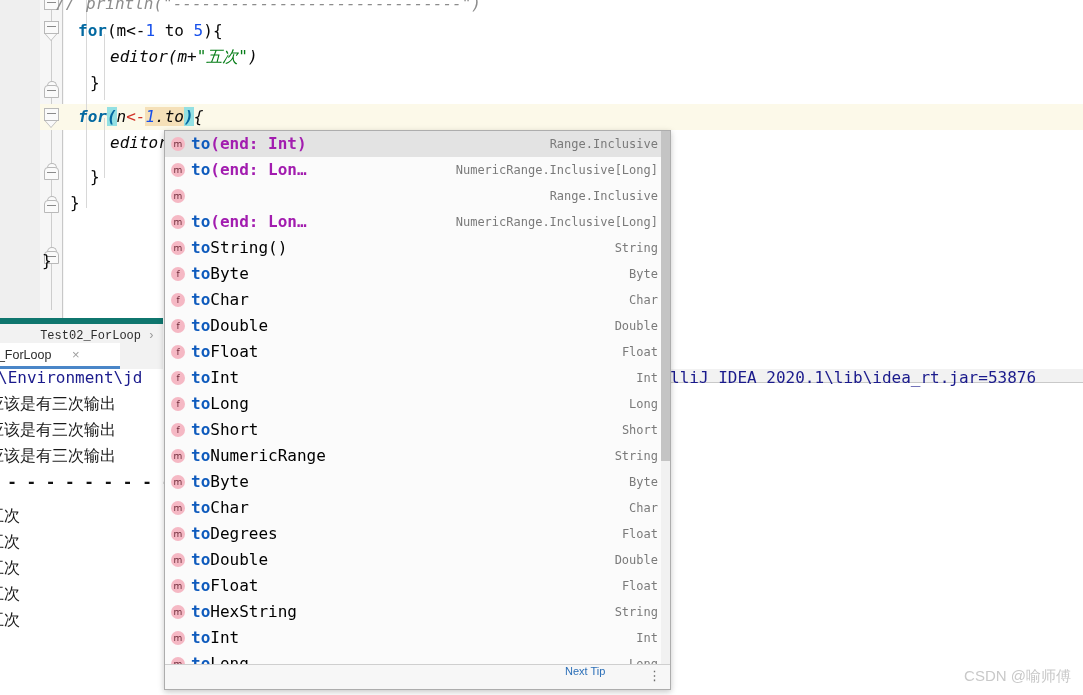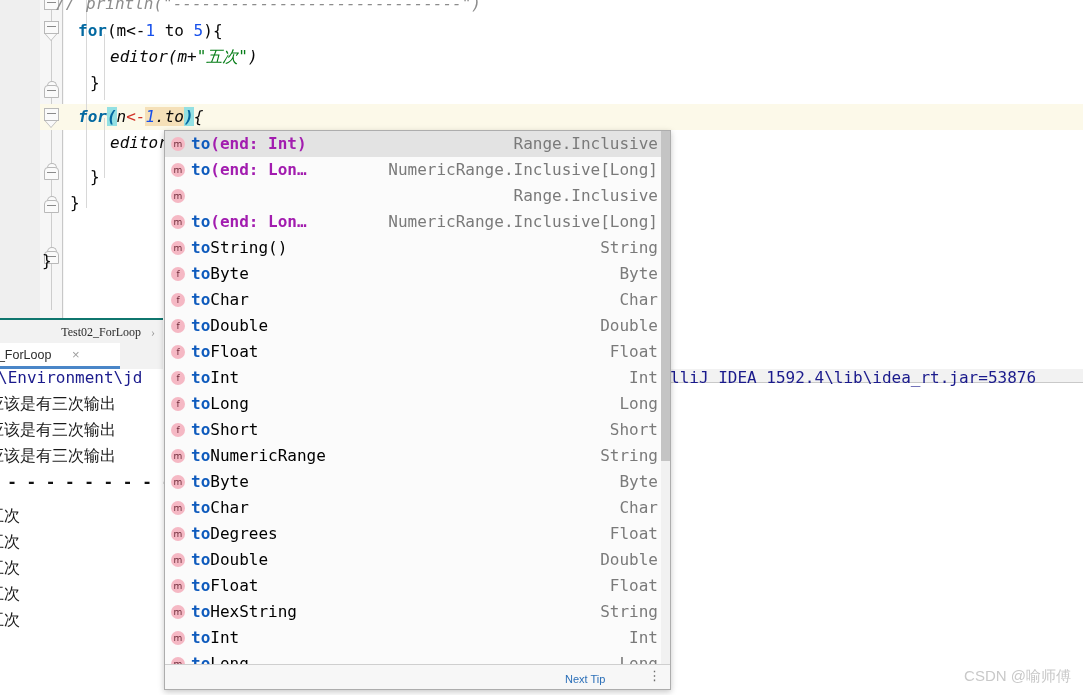--- a/index.html
+++ b/index.html
@@ -36,22 +36,22 @@
   .plain{color:#080808;}
   .str{color:#067d17;}
   .cmt{color:#8c8c8c;font-style:italic;}
   .ital{font-style:italic;color:#080808;}
   .arrowop{color:#d2342a;}
   .brhl{background:#93e0e3;}
   .tanhl{background:#f5e0b8;}
   .indent-guide{position:absolute;width:1px;background:#d8d8d8;}
 
   
-  #breadcrumb{position:absolute;left:0;top:318px;width:163px;height:25px;background:#f2f2f2;border-top:2px solid #0f766e;
-      font-family:Liberation Serif, serif;font-size:12px;color:#2b2b2b;}
+  #breadcrumb{position:absolute;left:0;top:318px;width:163px;height:25px;background:#f2f2f2;border-top:6px solid #0f766e;
+      font-family:Liberation Mono, monospace;font-size:12px;color:#2b2b2b;}
   #breadcrumb .bc-text{position:absolute;right:22px;top:5px;}
   #breadcrumb .bc-chev{position:absolute;right:8px;top:5px;color:#9a9a9a;}
 
   #tabstrip{position:absolute;left:0;top:343px;width:163px;height:26px;background:#f2f2f2;border-bottom:1px solid #c9c9c9;}
   #tabstrip .tab{position:absolute;left:0;top:0;width:120px;height:26px;background:#ffffff;
       font-family:"Liberation Sans",sans-serif;font-size:12.5px;color:#2b2b2b;}
   #tabstrip .tab .lbl{position:absolute;left:-16px;top:5px;}
   #tabstrip .tab .x{position:absolute;left:72px;top:4px;color:#9e9e9e;font-size:13px;}
   #tabstrip .tab .und{position:absolute;left:0;bottom:0;width:120px;height:3px;background:#4a86c8;}
 
@@ -70,29 +70,29 @@
   #poplist{position:absolute;left:0;top:0;width:505px;height:534px;overflow:hidden;}
   .prow{position:relative;height:26px;box-sizing:border-box;background:#fbfbfb;}
   .prow.sel{background:#e3e3e3;}
   .picon{position:absolute;left:6px;top:6px;width:14px;height:14px;border-radius:50%;
       background:#f5b8c4;color:#6f2a39;font-size:9px;line-height:14px;text-align:center;
       font-family:"DejaVu Sans","Liberation Sans",sans-serif;}
   .pname{position:absolute;left:26px;top:0;line-height:26px;font-size:16px;
       font-family:"DejaVu Sans Mono","Liberation Mono",monospace;color:#000000;}
   .pname .b{color:#0f5bbd;font-weight:bold;}
   .pname .g{color:#a21caf;font-weight:bold;}
-  .ptype{position:absolute;right:12px;top:0;line-height:26px;font-size:16px;
+  .ptype{position:absolute;right:12px;top:0;line-height:26px;font-size:12px;
       font-family:"DejaVu Sans Mono","Liberation Mono",monospace;color:#7a7a7a;}
   .pscroll-track{position:absolute;right:0;top:0;width:9px;height:534px;background:#f1f1f1;}
   .pscroll-thumb{position:absolute;right:0;top:0;width:9px;height:330px;background:#c4c4c4;}
 
   #pophint{position:absolute;left:0;bottom:0;width:505px;height:24px;background:#f7f7f7;border-top:1px solid #cfcfcf;
       font-family:"Liberation Sans",sans-serif;font-size:11px;color:#4f4f4f;}
   #pophint .txt{position:absolute;left:9px;top:5px;}
-  #pophint .lnk{position:absolute;left:368px;top:8px;color:#2b6fb8;padding-left:32px;}
+  #pophint .lnk{position:absolute;left:368px;top:0;color:#2b6fb8;padding-left:32px;}
   #pophint .kebab{position:absolute;right:9px;top:4px;color:#6a6a6a;font-size:13px;line-height:13px;letter-spacing:0;}
 
   
   #wm{position:absolute;right:12px;bottom:9px;font-family:"Liberation Sans",sans-serif;
       font-size:15px;color:#c9c9c9;}
 </style>
 </head>
 <body>
 
 <div id="editor">
@@ -177,21 +177,21 @@
     <span class="x">×</span>
     <div class="und"></div>
   </div>
 </div>
 
 <div id="console">
 
   <div class="con-top-strip"></div>
 
   <span class="con-line con-cmd" style="left:-2px;top:-4px;">\Environment\jd</span>
-  <span class="con-line con-cmd" style="left:670px;top:-4px;">lliJ IDEA 1592.4\lib\idea_rt.jar=53876</span>
+  <span class="con-line con-cmd" style="left:670px;top:-4px;">lliJ IDEA 2020.1\lib\idea_rt.jar=53876</span>
 
   <span class="con-line con-out" style="left:-12px;top:22px;">应该是有三次输出</span>
   <span class="con-line con-out" style="left:-12px;top:48px;">应该是有三次输出</span>
   <span class="con-line con-out" style="left:-12px;top:74px;">应该是有三次输出</span>
 
   <span class="con-line con-dash" style="left:-12px;top:100px;letter-spacing:0;font-weight:bold;">- - - - - - - - - - - - - -</span>
 
   <span class="con-line con-out" style="left:-12px;top:134px;">五次</span>
   <span class="con-line con-out" style="left:-12px;top:160px;">五次</span>
   <span class="con-line con-out" style="left:-12px;top:186px;">五次</span>

